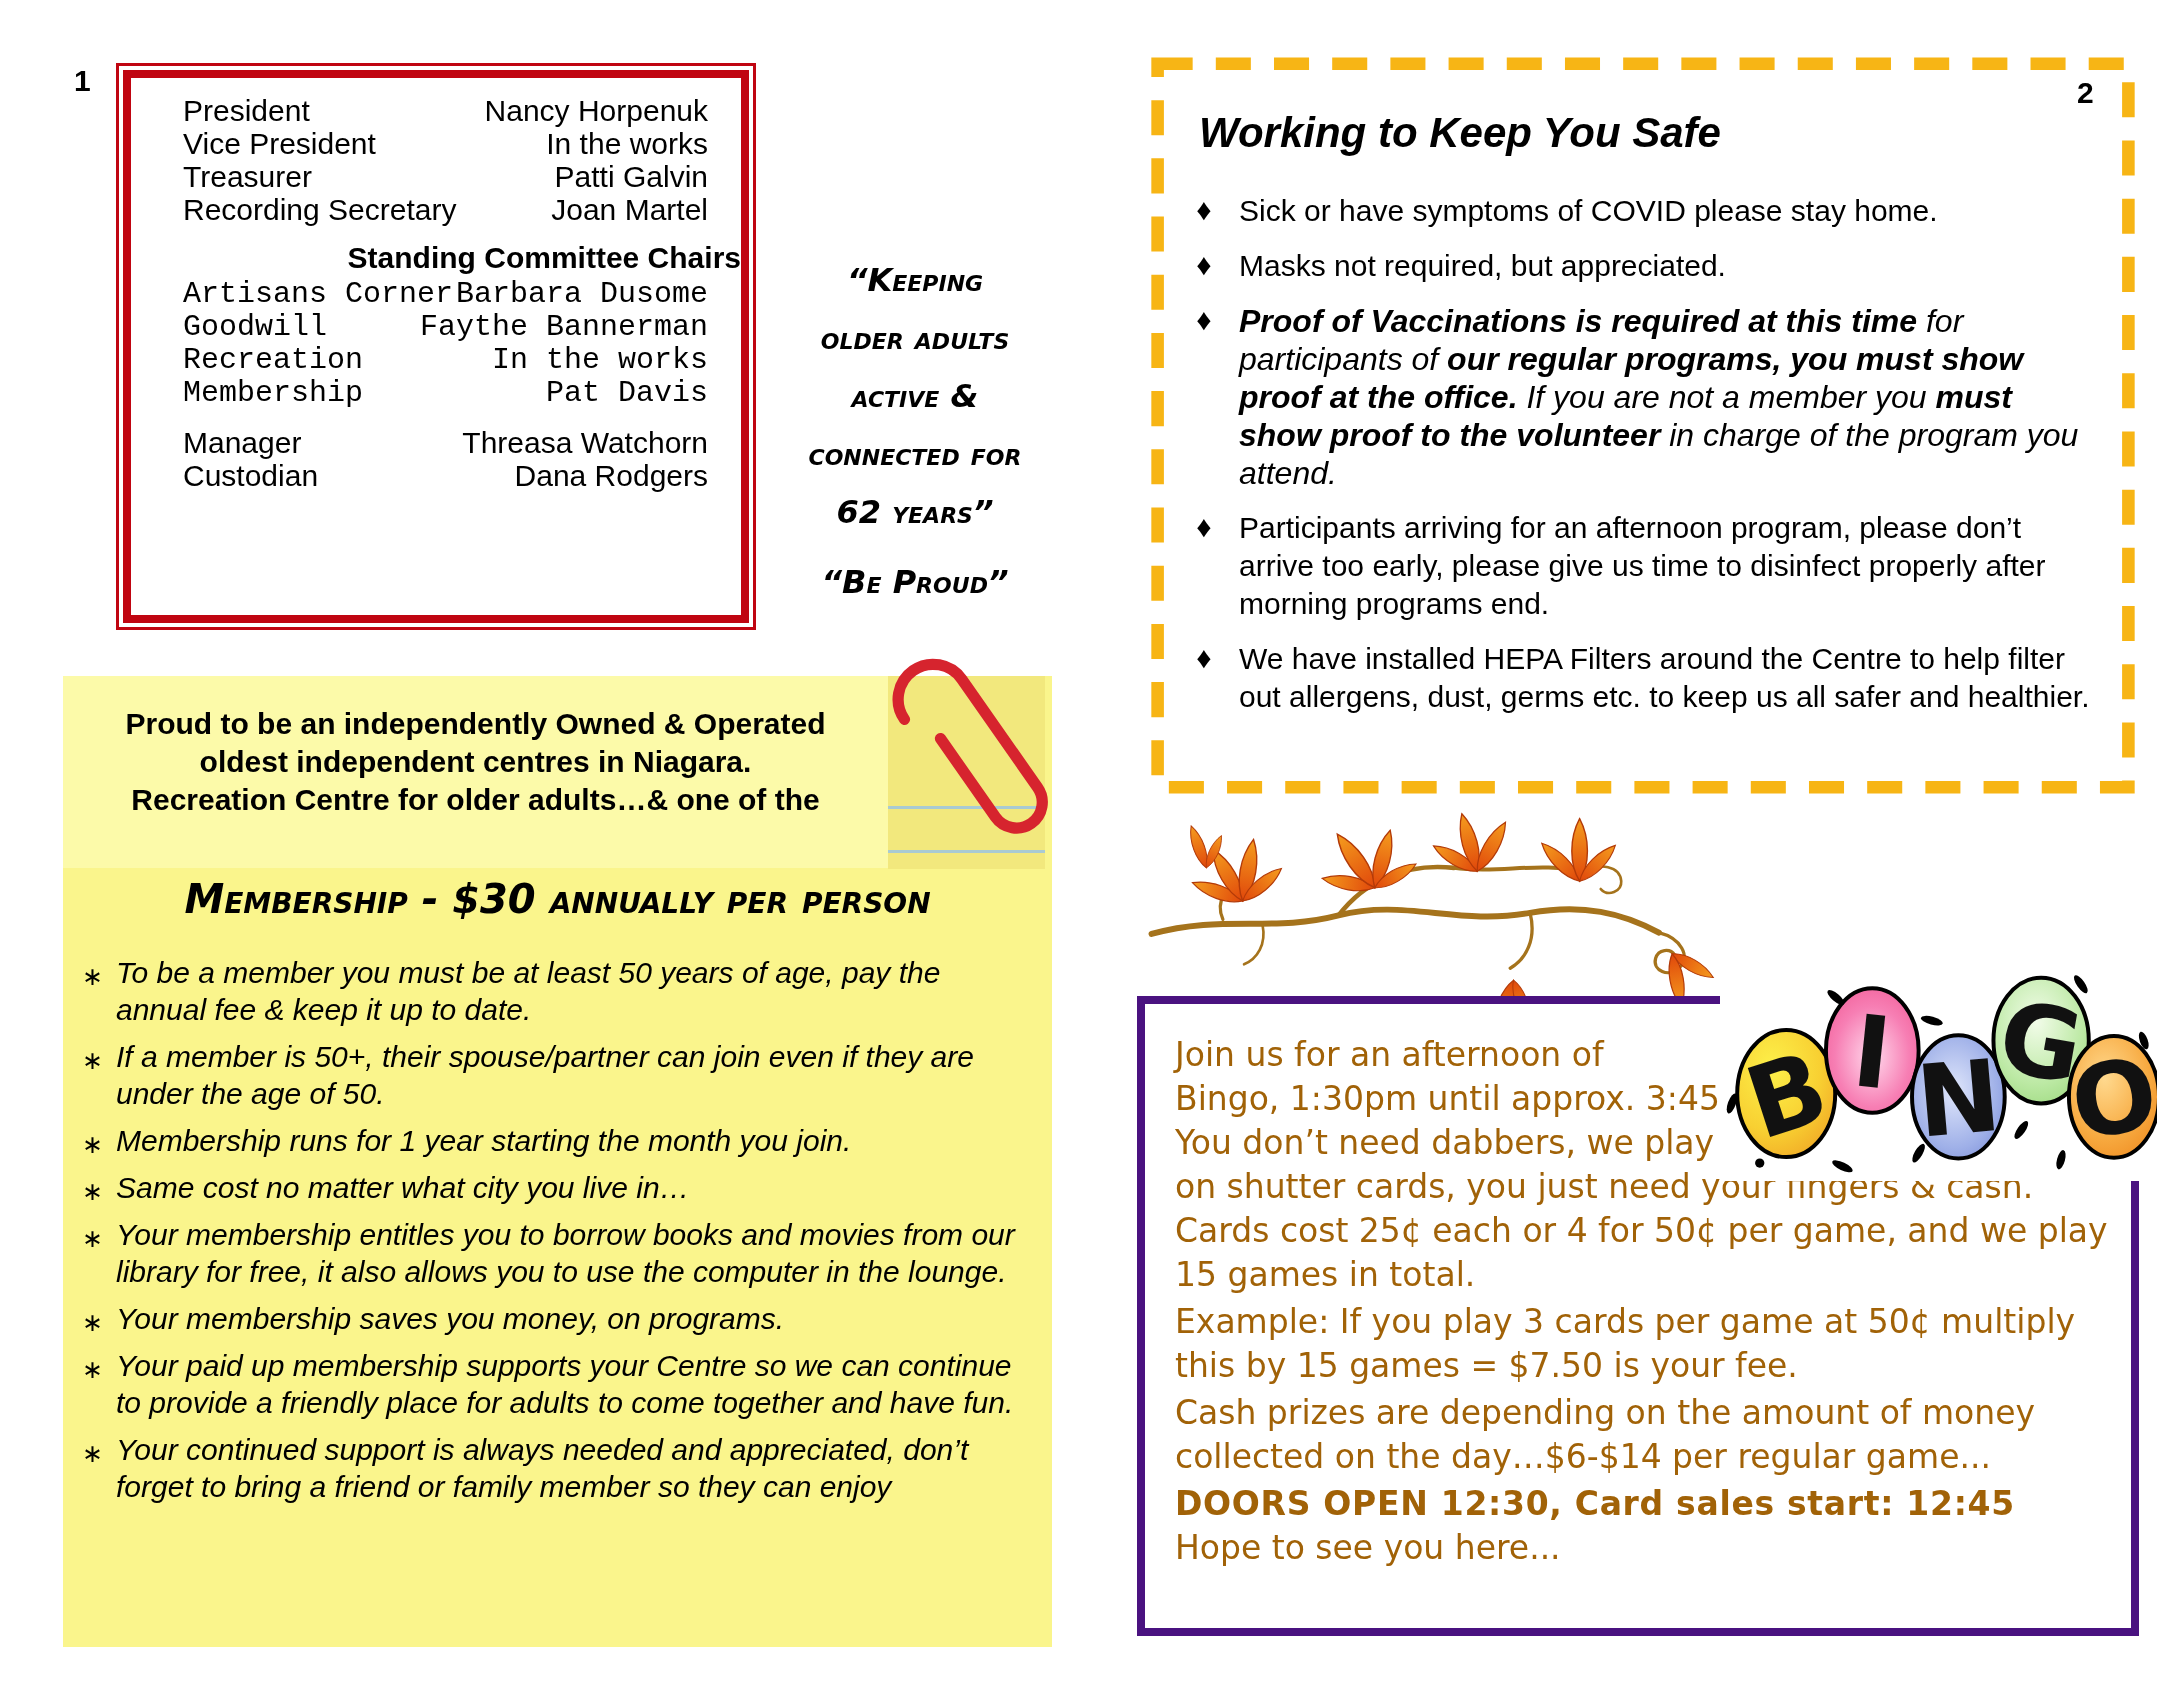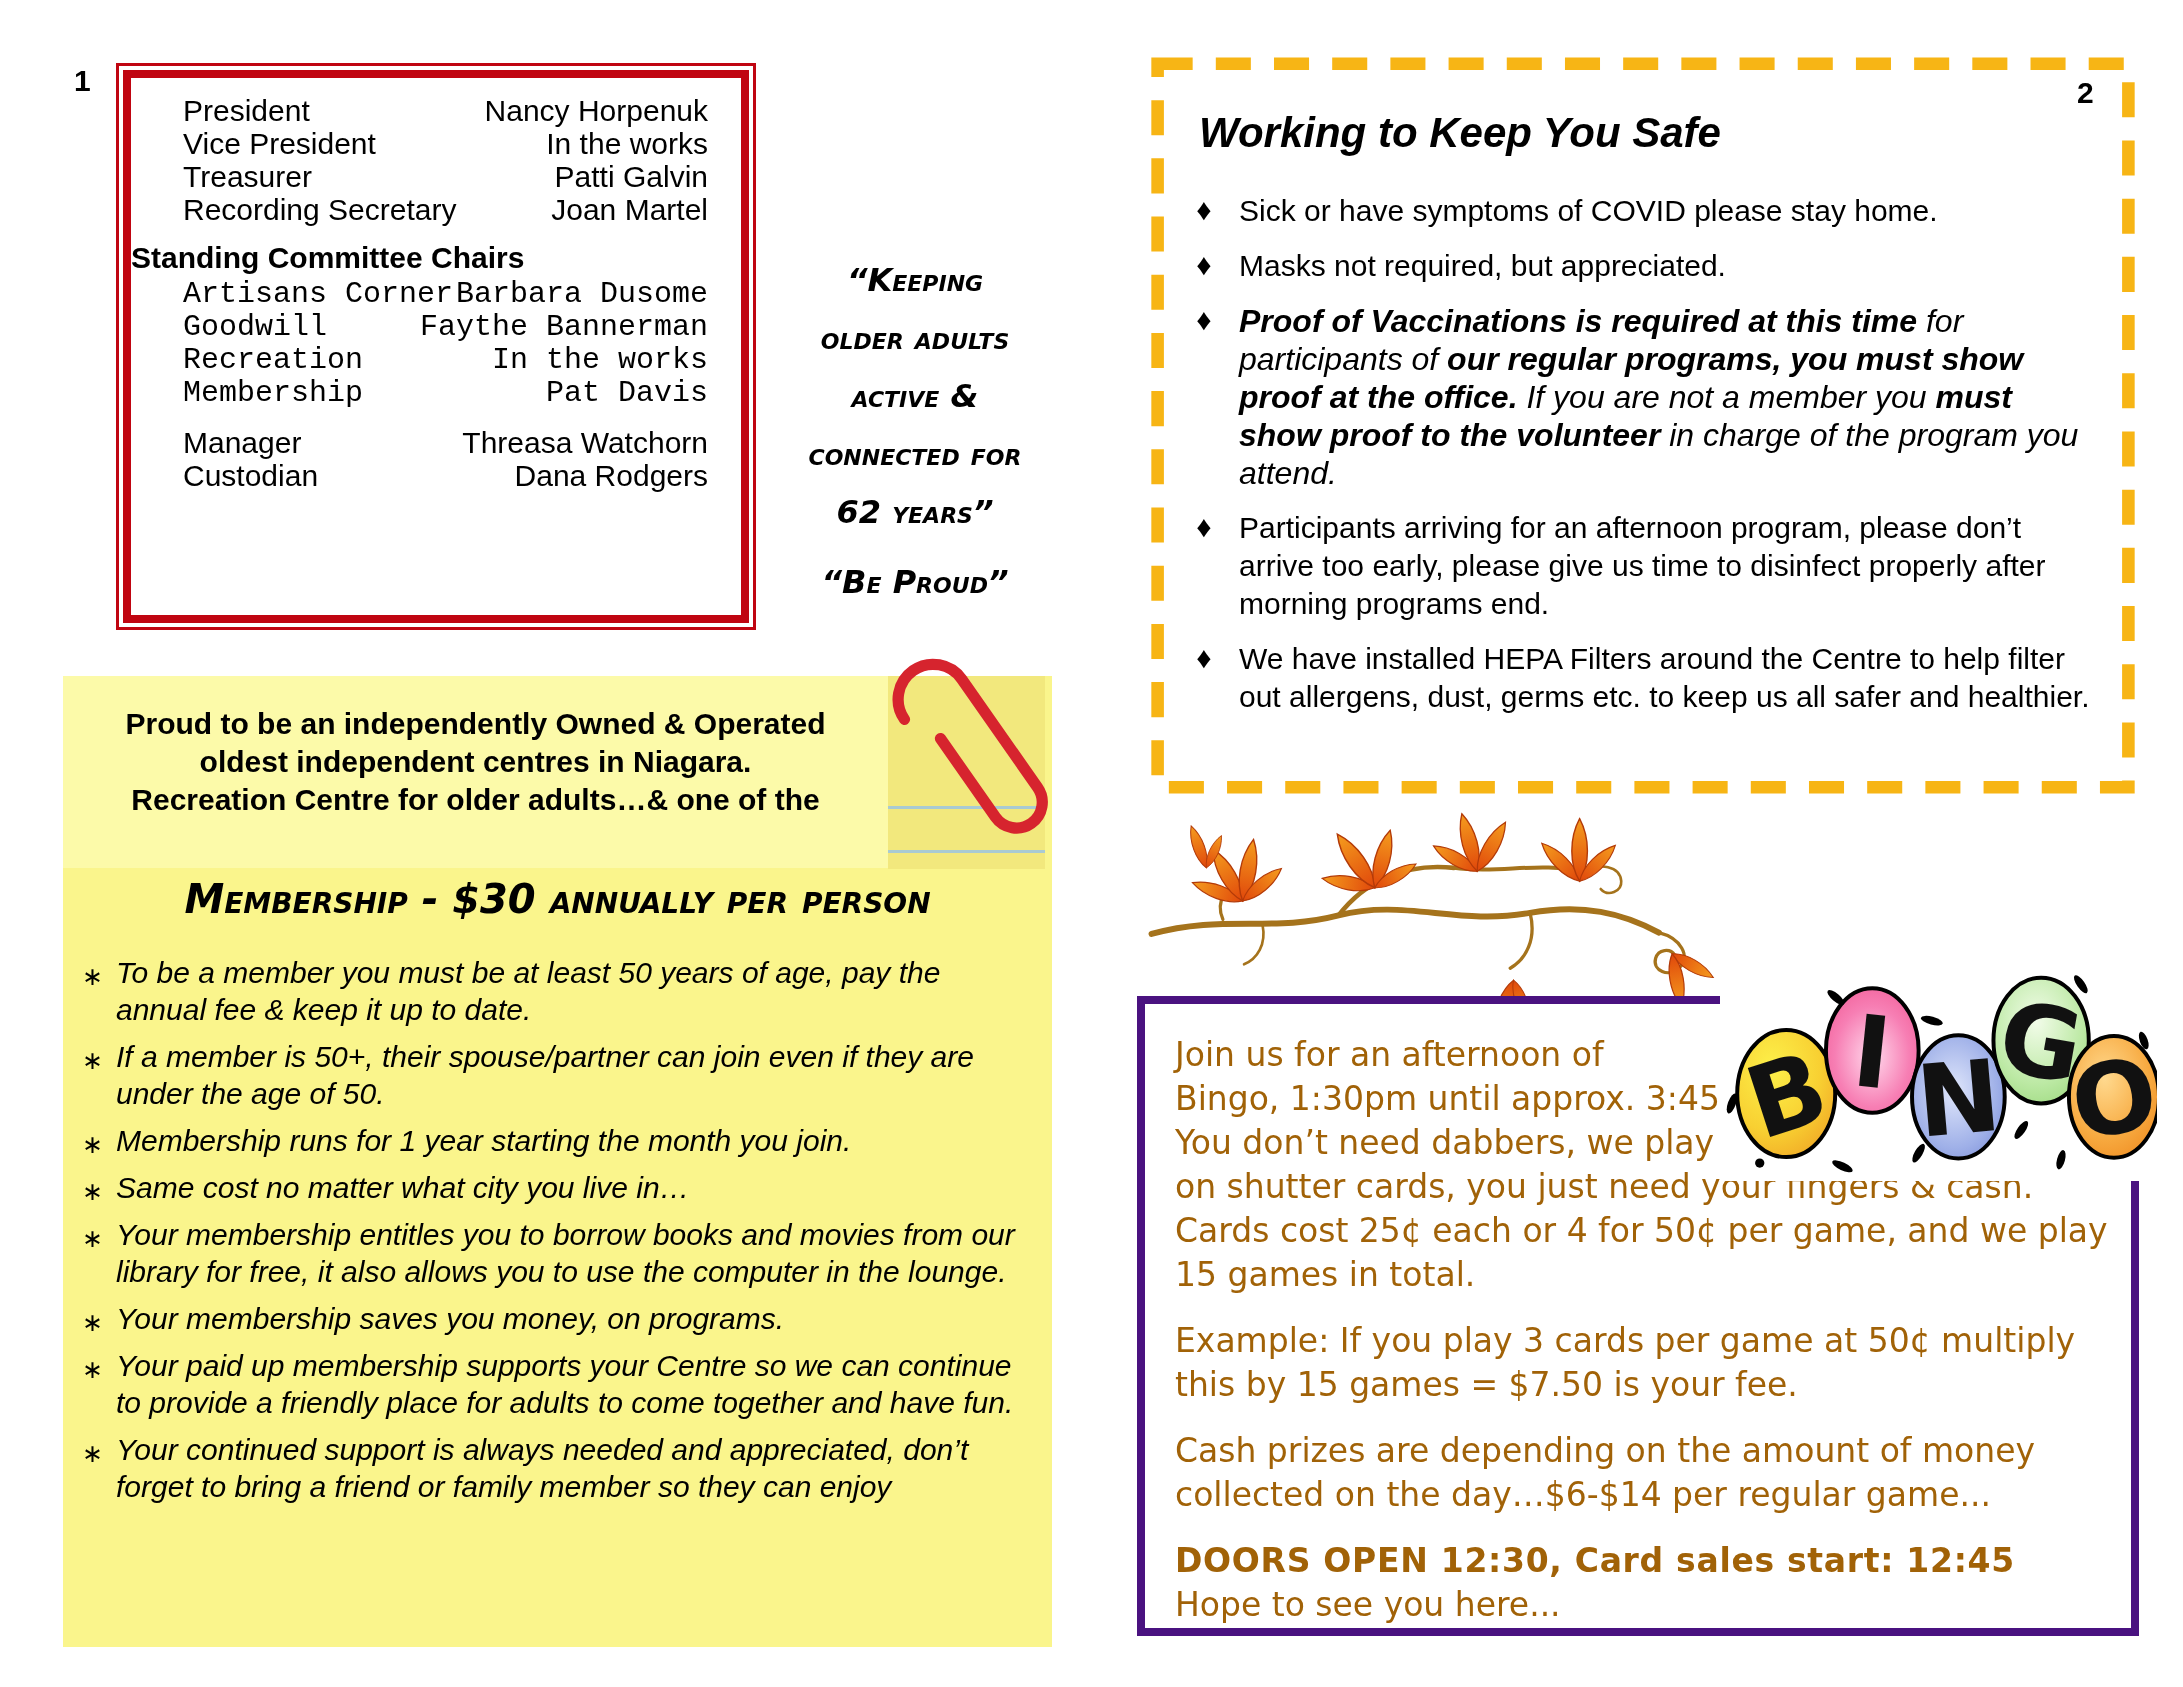--- a/index.html
+++ b/index.html
@@ -10,21 +10,21 @@
   
   .pagenum{font-weight:bold;font-size:30px;}
 
   
   #committee-box{left:123px;top:70px;width:626px;height:553px;background:#fff;
     border:8px solid #c00511;outline:3.3px solid #c00511;outline-offset:4px;box-sizing:border-box;}
   #committee-box .ttl{margin-top:17px;text-align:center;font-weight:bold;font-size:30px;line-height:35px;}
   .crows{margin:16px 33px 0 52px;}
   .crow{display:flex;justify-content:space-between;font-size:30px;line-height:33px;}
   .crow .nm{text-align:right;}
-  .subttl{margin-top:14.6px;text-align:left;font-weight:bold;font-size:30px;line-height:33px;}
+  .subttl{margin-top:14.6px;text-align:right;font-weight:bold;font-size:30px;line-height:33px;}
 
   
   #quote{left:773px;top:251px;width:284px;text-align:center;
     font-family:"DejaVu Sans",sans-serif;font-style:italic;font-variant:small-caps;
     font-weight:600;font-size:32px;line-height:58px;}
   #quote .be{margin-top:12px;}
 
   
   #yellow-box{left:63px;top:676px;width:989px;height:971px;background:#faf58c;}
   #yellow-note{left:63px;top:676px;width:825px;height:192px;background:#fcfaa9;
@@ -51,21 +51,21 @@
 
   
   #branch-svg{left:1143px;top:782px;width:609px;height:218px;}
 
   
   #bingo-box{left:1137px;top:996px;width:1002px;height:640px;background:#fff;
     border:8.6px solid #4a1280;box-sizing:border-box;overflow:hidden;}
   #bingo-text{position:absolute;left:30px;top:29px;font-family:"DejaVu Sans",sans-serif;
     font-size:33px;line-height:44px;color:#a16207;}
   .bline{white-space:nowrap;}
-  .gap{margin-top:22px;}
+  .gap{margin-top:3px;}
   .doors{font-weight:bold;letter-spacing:0.7px;}
   #bingo-art{left:1720px;top:961px;width:437px;height:220px;background:#ffffff;}
 </style>
 </head>
 <body>
 
 <div id="canvas">
 
   <div>
     <div class="abs pagenum" style="left:74px;top:64px;">1</div>

